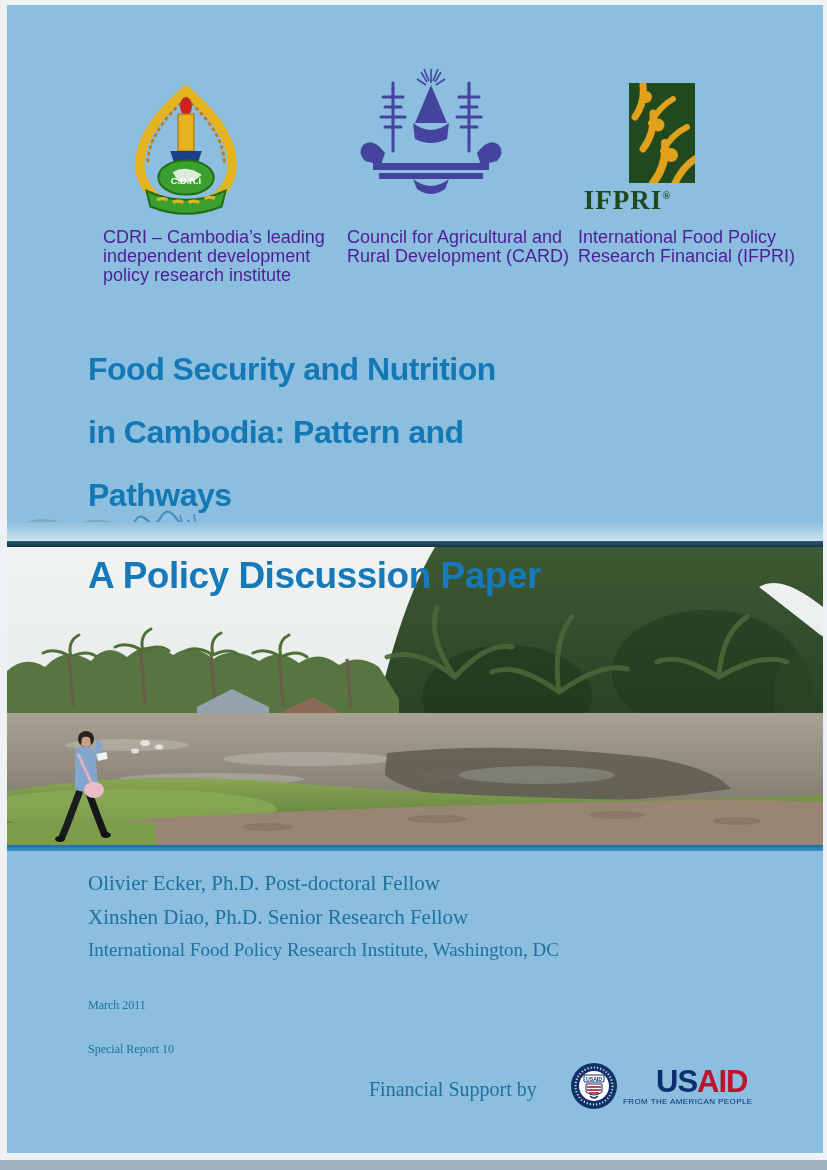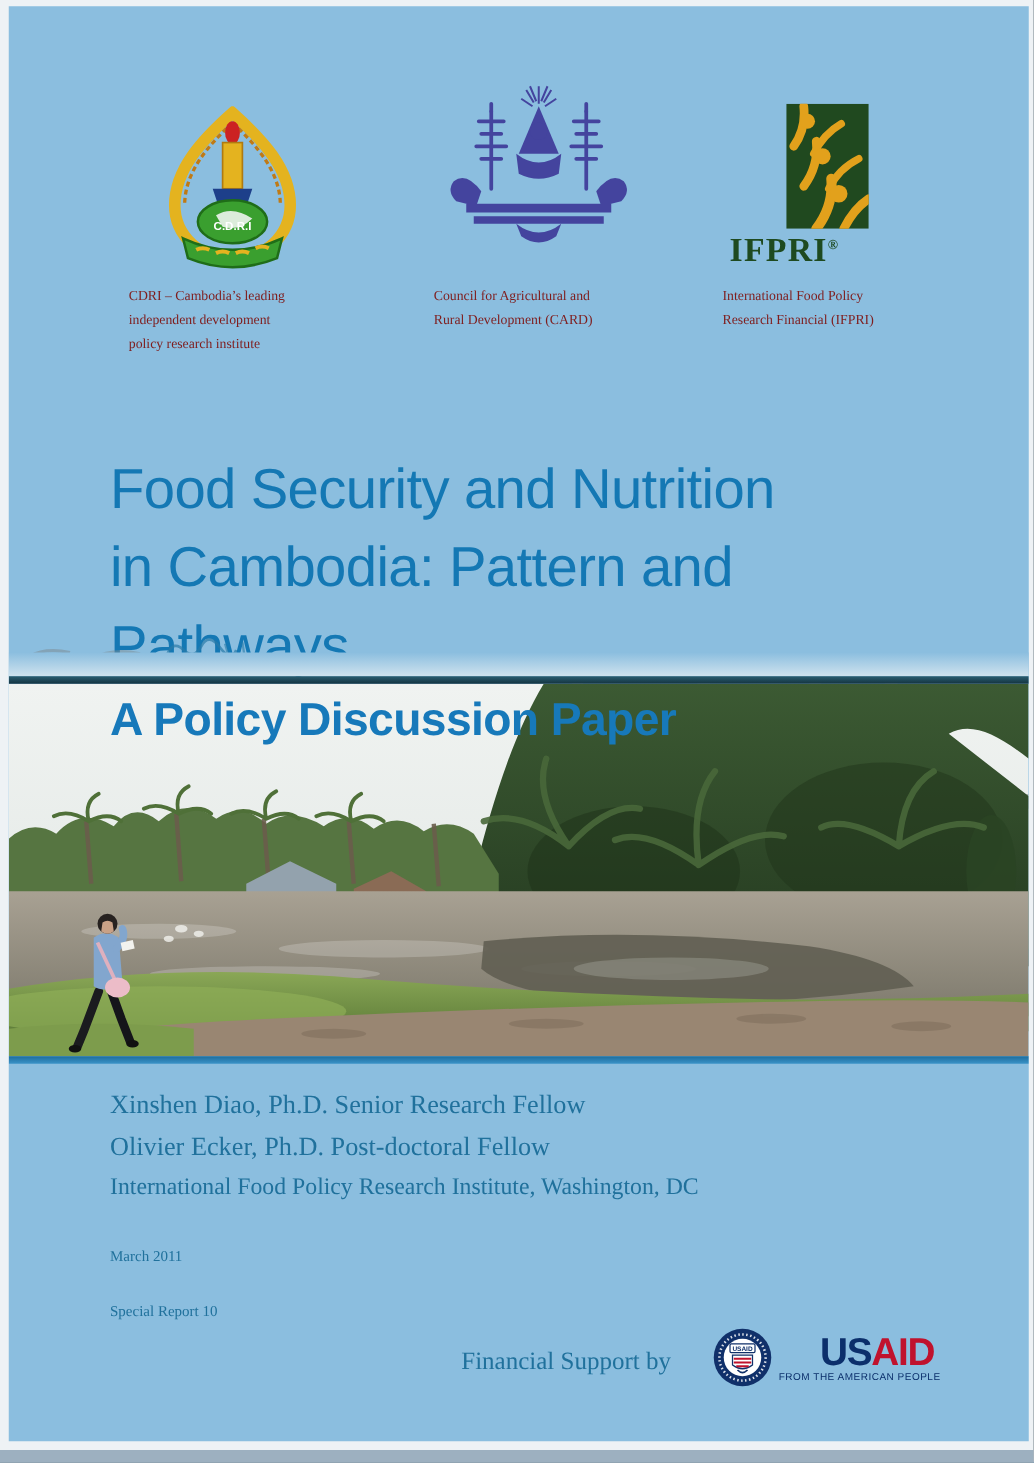--- a/index.html
+++ b/index.html
@@ -10,30 +10,30 @@
   }
   .cover {
     position:absolute; left:7px; top:5px; width:816px; height:1148px;
     background:#8bbedf; overflow:hidden;
   }
   .bottom-band { position:absolute; left:0; right:0; bottom:0; height:10px; background:#9db0c0; }
 
   
   .logo-img { position:absolute; }
   .caption {
-    position:absolute; color:#7f1d1d; font-size:11px; line-height:19px;
-    font-family:Liberation Serif, serif;
+    position:absolute; color:#4c1d95; font-size:18px; line-height:19px;
+    font-family:Liberation Sans, sans-serif;
   }
   .caption div { white-space:nowrap; }
 
   
   .title {
     position:absolute; left:81px; top:333px; width:680px;
-    font-family:"Liberation Sans", sans-serif; font-weight:normal;
-    font-size:45px; line-height:63px; color:#1478b4; letter-spacing:-0.5px;margin-top:21px;
+    font-family:"Liberation Sans", sans-serif; font-weight:bold;
+    font-size:32px; line-height:63px; color:#1478b4; letter-spacing:-0.5px;
   }
   .title div { white-space:nowrap; }
 
   .scribble { position:absolute; left:5px; top:500px; }
 
   
   .pale-band {
     position:absolute; left:0; top:517px; width:816px; height:19px;
     background:linear-gradient(#8bbedf, #cfe2ee);
   }
@@ -275,22 +275,22 @@
           <path d="M74,198 Q79,202 84,198 L83,191 Q79,188 75,191 Z" fill="#c9a186"></path>
         </g>
       </svg>
 
       <div class="subtitle">A Policy Discussion Paper</div>
     </div>
 
     <div class="photo-rule-bottom"></div>
 
     <div class="authors">
+      <div class="a-line">Olivier Ecker, Ph.D. Post-doctoral Fellow</div>
       <div class="a-line">Xinshen Diao, Ph.D. Senior Research Fellow</div>
-      <div class="a-line">Olivier Ecker, Ph.D. Post-doctoral Fellow</div>
       <div class="aff">International Food Policy Research Institute, Washington, DC</div>
     </div>
 
     <div class="date-line">March 2011</div>
     <div class="report-line">Special Report 10</div>
 
     <div class="support-label">Financial Support by</div>
 
     <div class="usaid">
       <svg width="48" height="48" viewBox="0 0 48 48">

